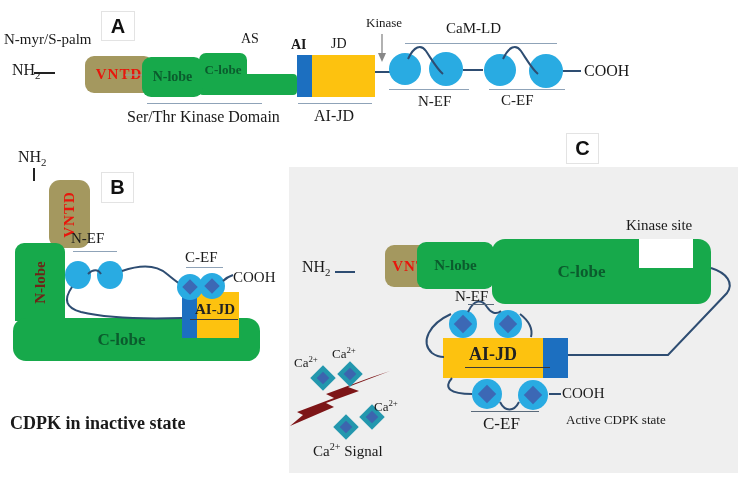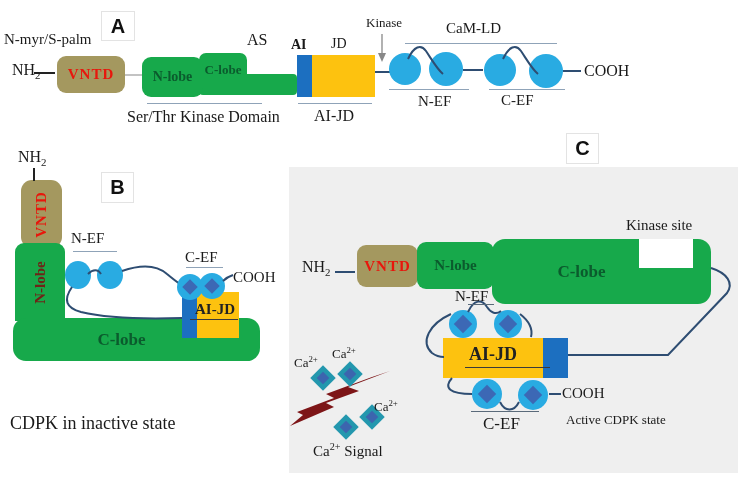--- a/index.html
+++ b/index.html
@@ -14,21 +14,21 @@
   .bg{position:absolute;z-index:0;}
   .box{position:absolute;z-index:1;display:flex;align-items:center;justify-content:center;}
   .overlay{position:absolute;left:0;top:0;z-index:2;pointer-events:none;}
   .lbl{position:absolute;z-index:3;white-space:nowrap;line-height:1.1;}
   .thinline{position:absolute;z-index:3;height:1px;background:var(--label-line);}
   .darkline{position:absolute;z-index:3;height:2px;background:#3a3a3a;}
   .panel-letter{position:absolute;z-index:3;display:flex;align-items:center;justify-content:center;
        background:#fff;border:1px solid #e3e3e3;font-family:"Liberation Sans",sans-serif;
        font-weight:bold;font-size:20px;color:#111;}
   .greenbox{background:var(--green);color:var(--dark-green-text);font-weight:bold;}
-  .khakibox{background:var(--khaki);color:var(--red-text);font-weight:bold;letter-spacing:1px;}
+  .khakibox{background:var(--khaki);color:var(--red-text);font-weight:bold;letter-spacing:1px;margin-left:28px;}
   .rot{transform:rotate(-90deg);white-space:nowrap;}
   sub{font-size:68%;} sup{font-size:68%;}
   .wire{stroke:var(--navy);stroke-width:2;fill:none;}
   .grayline{stroke:#9a9a9a;stroke-width:1.2;fill:none;}
   .circ{fill:var(--light-blue);}
   .dia{fill:var(--diamond-blue);opacity:0.88;}
   .cadia{fill:var(--teal);}
   .cadia-in{fill:var(--diamond-blue);opacity:0.9;}
 </style>
 </head>
@@ -153,21 +153,21 @@
       <rect class="cadia-in" x="-4.5" y="-4.5" width="9" height="9"></rect>
       </g>
   </svg>
 
   <div class="panel-letter" style="left:101px;top:11px;width:32px;height:28px;">
     <span>A</span>
   </div>
   <div class="lbl" style="left:4px;top:31px;font-size:15px;"><span>N-myr/S-palm</span></div>
   <div class="lbl" style="left:12px;top:61px;font-size:16px;">
     <span>NH</span><sub>2</sub></div>
-  <div class="lbl" style="left:247px;top:31px;font-size:16px;"><span>AS</span></div>
+  <div class="lbl" style="left:241px;top:31px;font-size:14px;"><span>AS</span></div>
   <div class="lbl" style="left:291px;top:37px;font-size:14px;font-weight:bold;"><span>AI</span></div>
   <div class="lbl" style="left:331px;top:36px;font-size:14px;"><span>JD</span></div>
   <div class="lbl" style="left:366px;top:16px;font-size:13px;"><span>Kinase</span></div>
   <div class="lbl" style="left:446px;top:20px;font-size:15px;"><span>CaM-LD</span></div>
   <div class="thinline" style="left:405px;top:43px;width:152px;"></div>
   <div class="thinline" style="left:389px;top:89px;width:80px;"></div>
   <div class="lbl" style="left:418px;top:93px;font-size:15px;"><span>N-EF</span></div>
   <div class="thinline" style="left:489px;top:89px;width:76px;"></div>
   <div class="lbl" style="left:501px;top:92px;font-size:15px;"><span>C-EF</span></div>
   <div class="lbl" style="left:584px;top:62px;font-size:16px;"><span>COOH</span></div>
@@ -181,21 +181,21 @@
   </div>
   <div class="lbl" style="left:18px;top:148px;font-size:16px;">
     <span>NH</span><sub>2</sub></div>
   <div class="lbl" style="left:71px;top:230px;font-size:15px;"><span>N-EF</span></div>
   <div class="thinline" style="left:73px;top:251px;width:44px;"></div>
   <div class="lbl" style="left:185px;top:249px;font-size:15px;"><span>C-EF</span></div>
   <div class="thinline" style="left:186px;top:267px;width:37px;"></div>
   <div class="lbl" style="left:233px;top:269px;font-size:15px;"><span>COOH</span></div>
   <div class="lbl" style="left:188px;top:301px;width:54px;text-align:center;font-size:15px;font-weight:bold;color:#222;"><span>AI-JD</span></div>
   <div class="darkline" style="left:190px;top:319px;width:48px;height:1px;"></div>
-  <div class="lbl" style="left:10px;top:414px;font-size:18px;"><span>CDPK in inactive state</span></div>
+  <div class="lbl" style="left:10px;top:414px;font-size:18px;font-weight:bold;"><span>CDPK in inactive state</span></div>
 
   <div class="panel-letter" style="left:566px;top:133px;width:31px;height:29px;">
     <span>C</span>
   </div>
   <div class="lbl" style="left:302px;top:258px;font-size:16px;">
     <span>NH</span><sub>2</sub></div>
   <div class="lbl" style="left:626px;top:217px;font-size:15px;"><span>Kinase site</span></div>
   <div class="lbl" style="left:455px;top:288px;font-size:15px;"><span>N-EF</span></div>
   <div class="thinline" style="left:468px;top:304px;width:26px;background:#5a6a7a;"></div>
   <div class="lbl" style="left:443px;top:345px;width:100px;text-align:center;font-size:18px;font-weight:bold;color:#222;"><span>AI-JD</span></div>

